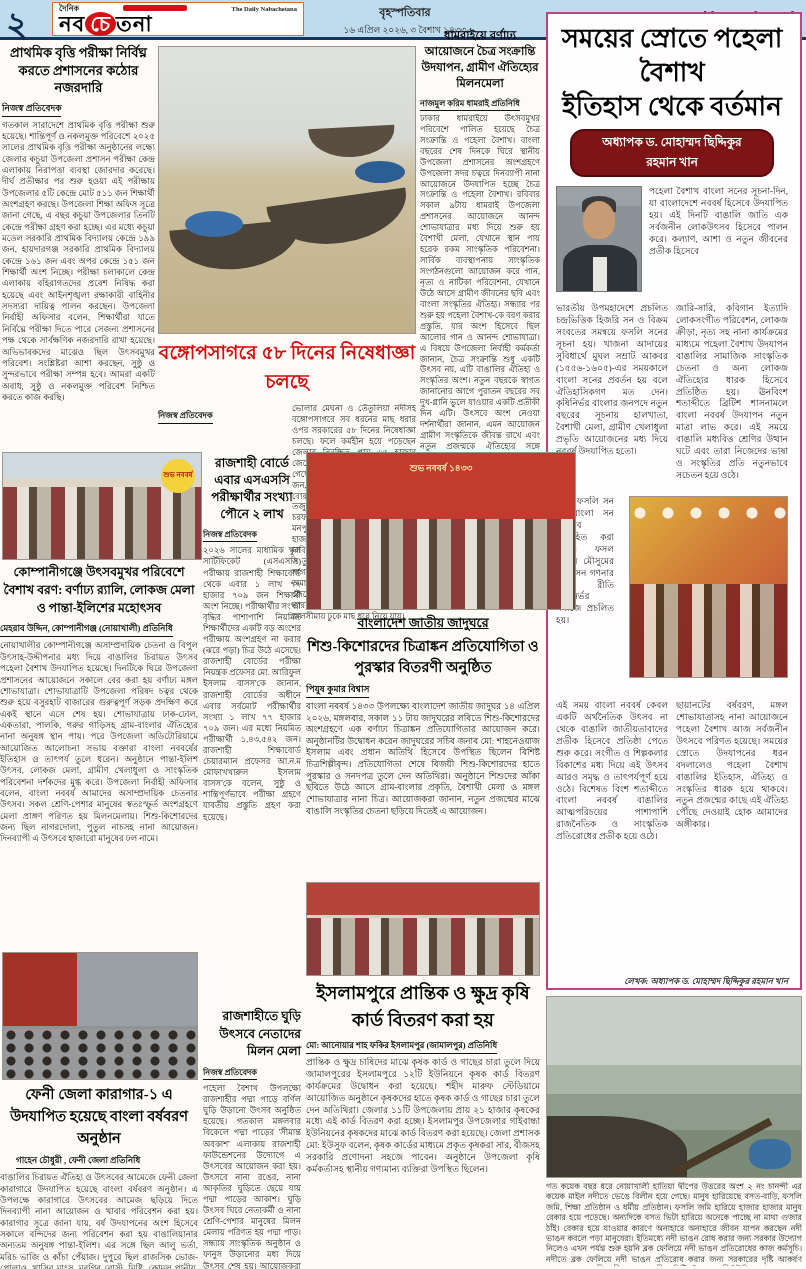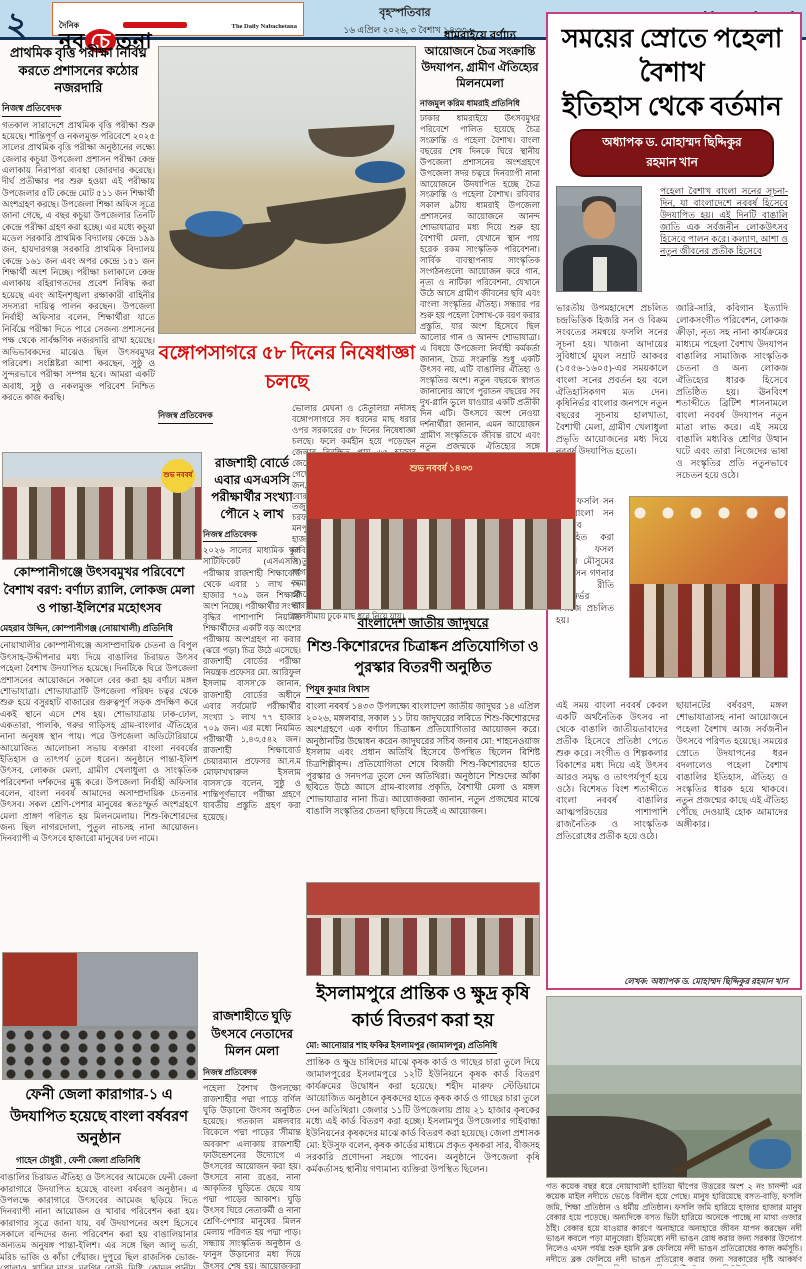--- a/index.html
+++ b/index.html
@@ -3,21 +3,21 @@
 <meta charset="utf-8">
 <style>
   * { margin:0; padding:0; box-sizing:border-box; }
   body { background:#e8edf1; font-family:"Liberation Serif", serif; }
   #page { position:relative; width:806px; height:1269px; background:#fcfbf7; margin:0 auto; overflow:hidden; }
   .abs { position:absolute; }
 
   
   #masthead { left:0; top:0; width:806px; height:40px; background:#bfdcee; border-bottom:3px solid #16355c; }
   .pagenum { left:6px; top:-2px; font-size:34px; font-weight:bold; color:#0d2b4e; font-family:"Liberation Serif",serif; }
-  .logo-box { left:52px; top:2px; width:252px; height:34px; background:#ffffff; border:1px solid #e06a2b; padding:18px 6px 0 6px; }
+  .logo-box { left:52px; top:2px; width:252px; height:34px; background:#ffffff; border:1px solid #e06a2b; padding:1px 6px 0 6px; }
   .logo-top { display:flex; justify-content:space-between; align-items:center; height:8px; }
   .logo-daily { font-size:8px; font-weight:bold; color:#111; }
   .logo-banner { width:64px; height:6px; background:#d01216; border-radius:2px; }
   .logo-en { font-size:6.5px; font-weight:bold; color:#222; }
   .logo-brand { font-size:21px; font-weight:bold; letter-spacing:1px; color:#000; line-height:24px; }
   .brand-mid { background:#d01216; color:#fff; border-radius:50%; padding:0 5px; }
   .dateline { left:300px; top:4px; width:210px; text-align:center; color:#1a1a1a; }
   .weekday { font-size:11px; font-weight:bold; }
   .datetext { font-size:9px; }
   .section-title { right:10px; top:2px; font-size:25px; font-weight:bold; color:#000; }
@@ -115,21 +115,21 @@
     <div><span class="byline" style="font-size:8.2px;">নাজমুল করিম ধামরাই প্রতিনিধি</span></div>
     <div class="body-text" style="height:352px;font-size:8.3px;">ঢাকার ধামরাইয়ে উৎসবমুখর পরিবেশে পালিত হয়েছে চৈত্র সংক্রান্তি ও পহেলা বৈশাখ। বাংলা বছরের শেষ দিনকে ঘিরে স্থানীয় উপজেলা প্রশাসনের অংশগ্রহণে উপজেলা সদর চত্বরে দিনব্যাপী নানা আয়োজনে উদযাপিত হচ্ছে চৈত্র সংক্রান্তি ও পহেলা বৈশাখ। রবিবার সকাল ৯টায় ধামরাই উপজেলা প্রশাসনের আয়োজনে আনন্দ শোভাযাত্রার মধ্য দিয়ে শুরু হয় বৈশাখী মেলা, যেখানে স্থান পায় হরেক রকম সাংস্কৃতিক পরিবেশনা। সার্বিক ব্যবস্থাপনায় সাংস্কৃতিক সংগঠনগুলো আয়োজন করে গান, নৃত্য ও নাটিকা পরিবেশনা, যেখানে উঠে আসে গ্রামীণ জীবনের ছবি এবং বাংলা সংস্কৃতির ঐতিহ্য। সন্ধ্যার পর শুরু হয় পহেলা বৈশাখ-কে বরণ করার প্রস্তুতি, যার অংশ হিসেবে ছিল আলোর গান ও আনন্দ শোভাযাত্রা। এ বিষয়ে উপজেলা নির্বাহী কর্মকর্তা জানান, চৈত্র সংক্রান্তি শুধু একটি উৎসব নয়, এটি বাঙালির ঐতিহ্য ও সংস্কৃতির অংশ। নতুন বছরকে স্বাগত জানানোর আগে পুরাতন বছরের সব দুখ-গ্লানি ভুলে যাওয়ার একটি প্রতীকী দিন এটি। উৎসবে অংশ নেওয়া দর্শনার্থীরা জানান, এমন আয়োজন গ্রামীণ সংস্কৃতিকে জীবন্ত রাখে এবং নতুন প্রজন্মকে ঐতিহ্যের সঙ্গে পরিচিত করে। প্রশাসনের পক্ষ থেকে নিরাপত্তা নিশ্চিত করতে নেওয়া হয় বিশেষ ব্যবস্থা। ধামরাইয়ের এই আয়োজন প্রমাণ করে, নগরায়নের ভিড়েও বাংলার চিরায়ত উৎসবগুলো এখনও সমানভাবে মানুষের হৃদয়ে স্থান করে আছে।</div>
   </div>
 
   <div id="feature-box" class="abs" style="left:546px;top:12px;width:256px;height:978px;">
     <div class="headline" style="font-size:26px;line-height:1.3;">
       <div>সময়ের স্রোতে পহেলা বৈশাখ</div>
       <div>ইতিহাস থেকে বর্তমান</div>
     </div>
     <span class="pill">অধ্যাপক ড. মোহাম্মদ ছিদ্দিকুর রহমান খান</span>
-    <div style="display:flex;gap:18px;margin-top:9px;text-decoration:underline;">
+    <div style="display:flex;gap:7px;margin-top:9px;">
       <div class="portrait">
         <div class="hair"></div>
         <div class="head"></div>
         <div class="suit"></div>
         <div class="shirt"></div>
       </div>
       <div class="body-text" style="height:112px;">পহেলা বৈশাখ বাংলা সনের সূচনা-দিন, যা বাংলাদেশে নববর্ষ হিসেবে উদযাপিত হয়। এই দিনটি বাঙালি জাতি এক সর্বজনীন লোকউৎসব হিসেবে পালন করে। কল্যাণ, আশা ও নতুন জীবনের প্রতীক হিসেবে</div>
     </div>
     <div class="fcols" style="margin-top:5px;">
       <div class="body-text" style="height:188px;">ভারতীয় উপমহাদেশে প্রচলিত চন্দ্রভিত্তিক হিজরি সন ও বিক্রম সংবতের সমন্বয়ে ফসলি সনের সূচনা হয়। খাজনা আদায়ের সুবিধার্থে মুঘল সম্রাট আকবর (১৫৫৬-১৬০৫)-এর সময়কালে বাংলা সনের প্রবর্তন হয় বলে ঐতিহাসিকগণ মত দেন। কৃষিনির্ভর বাংলার জনপদে নতুন বছরের সূচনায় হালখাতা, বৈশাখী মেলা, গ্রামীণ খেলাধুলা প্রভৃতি আয়োজনের মধ্য দিয়ে নববর্ষ উদযাপিত হতো।</div>
@@ -194,21 +194,21 @@
     <div class="backdrop"></div>
     <div class="heads"></div>
   </div>
   <div class="abs" style="left:0px;top:1084px;width:198px;height:185px;">
     <div class="headline" style="font-size:14.5px;line-height:1.5;">ফেনী জেলা কারাগার-১ এ উদযাপিত হয়েছে বাংলা বর্ষবরণ অনুষ্ঠান</div>
     <div><span class="byline" style="font-size:8.6px;margin-left:16px;">গাহেন চৌধুরী , ফেনী জেলা প্রতিনিধি</span></div>
     <div class="body-text" style="height:112px;font-size:8.6px;">বাঙালির চিরায়ত ঐতিহ্য ও উৎসবের আমেজে ফেনী জেলা কারাগারে উদযাপিত হয়েছে বাংলা বর্ষবরণ অনুষ্ঠান। এ উপলক্ষে কারাগারে উৎসবের আমেজ ছড়িয়ে দিতে দিনব্যাপী নানা আয়োজন ও খাবার পরিবেশন করা হয়। কারাগার সূত্রে জানা যায়, বর্ষ উদযাপনের অংশ হিসেবে সকালে বন্দিদের জন্য পরিবেশন করা হয় বাঙালিয়ানার অন্যতম অনুষঙ্গ পান্তা-ইলিশ। এর সঙ্গে ছিল আলু ভর্তা, মরিচ ভাজি ও কাঁচা পেঁয়াজ। দুপুরে ছিল রাজসিক ভোজ-পোলাও, খাসির মাংস, মুরগির রোস্ট, মিষ্টি, কোমল পানীয়, সালাদ ও বোরহানি। বিকেলে বন্দিদের অংশগ্রহণে অনুষ্ঠিত হয় সাংস্কৃতিক অনুষ্ঠান ও লোকজ খেলাধুলা।</div>
   </div>
 
   <div class="abs" style="left:203px;top:1008px;width:98px;height:261px;">
-    <div class="headline" style="font-size:12.2px;line-height:1.45;">রাজশাহীতে ঘুড়ি উৎসবে নেতাদের মিলন মেলা</div>
+    <div class="headline" style="font-size:12.2px;line-height:1.45;text-align:right;">রাজশাহীতে ঘুড়ি উৎসবে নেতাদের মিলন মেলা</div>
     <div><span class="byline" style="font-size:8.2px;">নিজস্ব প্রতিবেদক</span></div>
     <div class="body-text" style="height:195px;font-size:8.4px;">পহেলা বৈশাখ উপলক্ষ্যে রাজশাহীর পদ্মা পাড়ে বর্ণিল ঘুড়ি উড়ানো উৎসব অনুষ্ঠিত হয়েছে। গতকাল মঙ্গলবার বিকেলে পদ্মা পাড়ের 'সীমান্ত অবকাশ' এলাকায় রাজশাহী ফাউন্ডেশনের উদ্যোগে এ উৎসবের আয়োজন করা হয়। উৎসবে নানা রঙের, নানা আকৃতির ঘুড়িতে ছেয়ে যায় পদ্মা পাড়ের আকাশ। ঘুড়ি উৎসব ঘিরে নেতাকর্মী ও নানা শ্রেণি-পেশার মানুষের মিলন মেলায় পরিণত হয় পদ্মা পাড়। সন্ধ্যায় সাংস্কৃতিক অনুষ্ঠান ও ফানুস উড়ানোর মধ্য দিয়ে উৎসব শেষ হয়। আয়োজকরা জানান, বাঙালির ঐতিহ্য ধরে রাখতে প্রতি বছর এ আয়োজন অব্যাহত থাকবে।</div>
   </div>
 
   <div class="abs photo ph-erosion" style="left:546px;top:996px;width:256px;height:182px;">
     <div class="debris"></div>
     <div class="tree"></div>
     <div class="cloth"></div>
   </div>
   <div class="abs body-text" style="left:546px;top:1182px;width:256px;height:84px;font-size:8px;line-height:1.3;">গত কয়েক বছর ধরে নোয়াখালী হাতিয়া দ্বীপের উত্তরের অংশ ২ নং চানন্দী এর কয়েক মাইল নদীতে ভেঙে বিলীন হয়ে গেছে। মানুষ হারিয়েছে বসত-বাড়ি, ফসলি জমি, শিক্ষা প্রতিষ্ঠান ও ধর্মীয় প্রতিষ্ঠান। ফসলি জমি হারিয়ে হাজার হাজার মানুষ বেকার হয়ে পড়েছে। অন্যদিকে বসত ভিটা হারিয়ে অনেকে পাচ্ছে না মাথা গুজার ঠাঁই। বেকার হয়ে যাওয়ার কারণে অনাহারে অনাহারে জীবন যাপন করছেন নদী ভাঙন কবলে পড়া মানুষেরা। ইতিমধ্যে নদী ভাঙন রোধ করার জন্য সরকার উদ্যোগ নিলেও এখন পর্যন্ত শুরু হয়নি ব্লক ফেলিয়ে নদী ভাঙন প্রতিরোধের কাজ কর্মসূচি। নদীতে ব্লক ফেলিয়ে নদী ভাঙন প্রতিরোধ করার জন্য সরকারের দৃষ্টি আকর্ষণ করছেন ভুক্তভোগী স্থানীয় এলাকাবাসী। ছবিটি দুই নং চানন্দী ইউনিয়ন এলাকা থেকে তোলা ছবি -মো: আলাউদ্দিন,নবচেতনা, হাতিয়া নোয়াখালী।</div>

